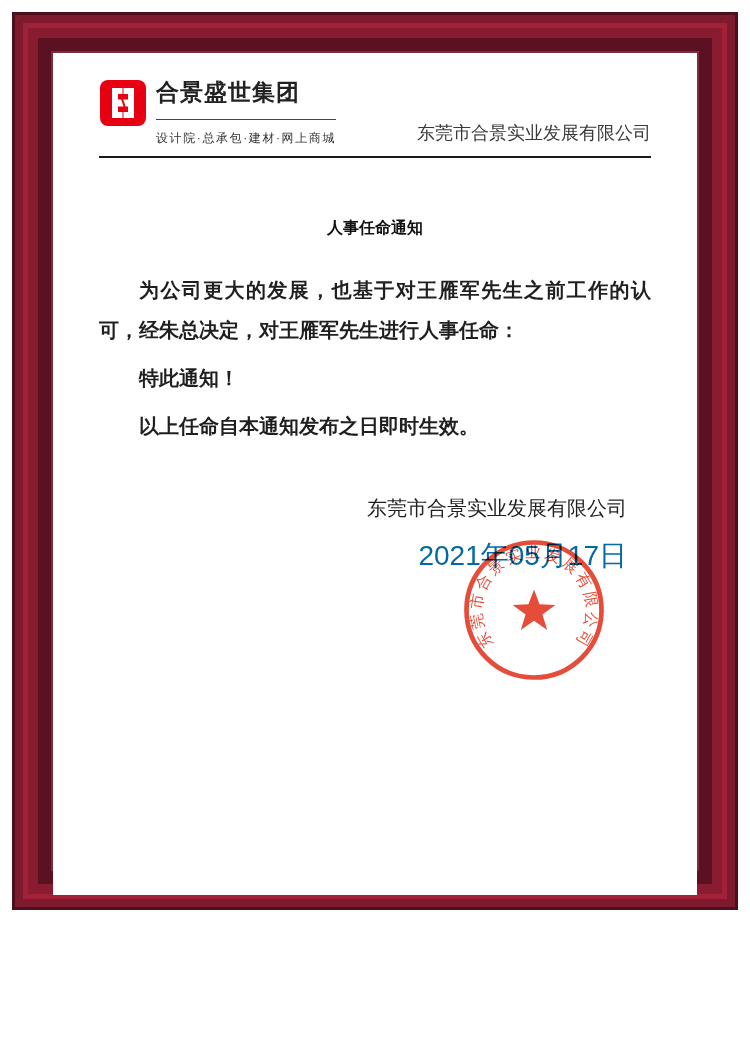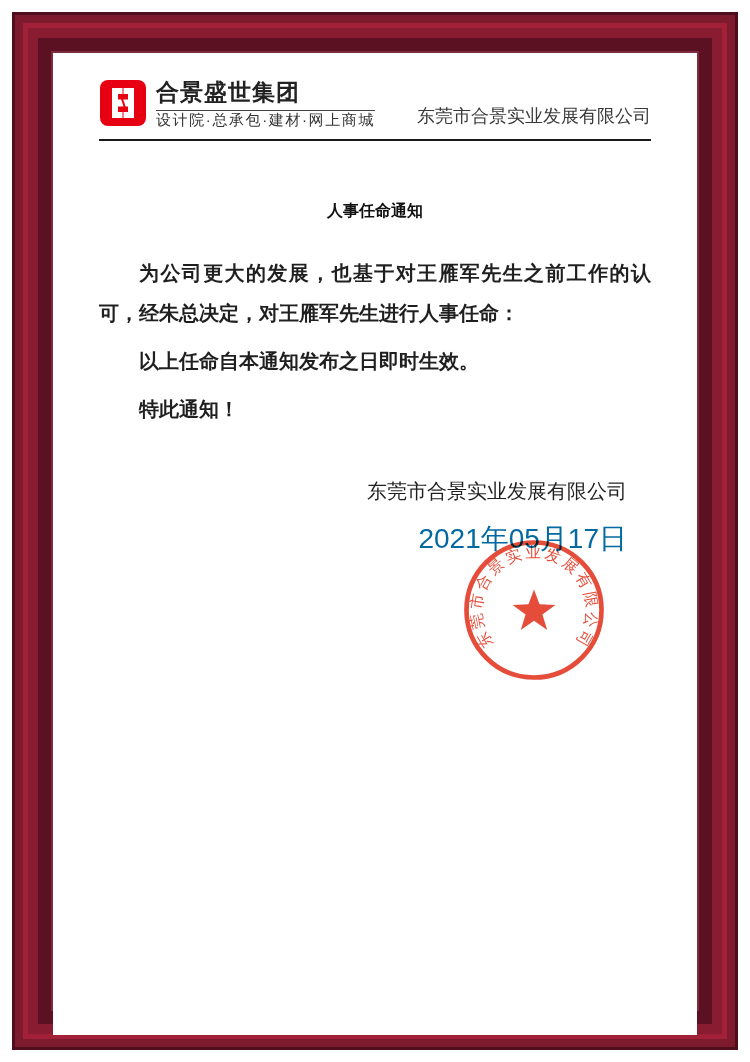--- a/index.html
+++ b/index.html
@@ -1,40 +1,40 @@
 <!DOCTYPE html>
 <html><head>
 <meta charset="utf-8">
 <style>
   * { margin: 0; padding: 0; box-sizing: border-box; }
   html, body { width: 750px; height: 1062px; background: #ffffff; overflow: hidden;
     font-family: "Liberation Sans", "DejaVu Sans", sans-serif; }
 
   
-  .frame1 { position: absolute; left: 12px; top: 12px; width: 726px; height: 1038px;
+  .frame1 { position: absolute; left: 12px; top: 12px; width: 726px; height: 898px;
     border: 3px solid #4f0e1c; }
   .frame2 { width: 100%; height: 100%; border: 8px solid #7d1a2e; }
   .frame3 { width: 100%; height: 100%; border: 5px solid #a32138; }
   .frame4 { width: 100%; height: 100%; border: 10px solid #8a1c31; }
   .frame5 { width: 100%; height: 100%; border: 13px solid #5c1122; }
   .frame6 { width: 100%; height: 100%; border: 2px solid #7e2c3d; }
 
   
   .paper { position: relative; width: 100%; height: 100%; background: #ffffff;
     padding: 0 46px; color: #1f1f1f; }
 
   
   .header-row { display: flex; justify-content: space-between; align-items: flex-end;
     margin-top: 26px; }
   .logo-block { display: flex; align-items: flex-start; gap: 9px; }
   .logo-icon svg { display: block; }
   .logo-name { font-size: 23px; font-weight: 700; color: #222; letter-spacing: 1px;
     line-height: 26px; }
-  .logo-tagline { font-size: 15px; color: #333; letter-spacing: 1.6px; margin-top: 5px;
-    border-top: 1px solid #444; padding-top: 0; width: fit-content; }
+  .logo-tagline { font-size: 12px; color: #333; letter-spacing: 1.6px; margin-top: 14px;
+    border-top: 1px solid #444; padding-top: 10px; width: fit-content; }
   .header-company { font-size: 18px; color: #3a3a3a; padding-bottom: 2px; }
   .header-rule { border-top: 2px solid #1a1a1a; margin-top: 9px; }
 
   
   .doc-title { margin-top: 52px; font-size: 16px; line-height: 36px; font-weight: 700;
     text-align: center; color: #111; }
   .doc-body { margin-top: 24px; font-weight: bold; }
   .doc-body p { font-size: 20px; line-height: 40px; text-indent: 2em;
     text-align: justify; margin: 0 0 8px 0; color: #1f1f1f; }
 
@@ -78,22 +78,22 @@
             </span>
           </div>
           <div class="header-company">东莞市合景实业发展有限公司</div>
         </div>
         <div class="header-rule"></div>
 
         <h1 class="doc-title">人事任命通知</h1>
 
         <div class="doc-body">
           <p>为公司更大的发展，也基于对王雁军先生之前工作的认可，经朱总决定，对王雁军先生进行人事任命：</p>
+          <p>特此通知！</p>
           <p>以上任命自本通知发布之日即时生效。</p>
-          <p>特此通知！</p>
         </div>
 
         <div class="signature">
           <div class="sig-company">东莞市合景实业发展有限公司</div>
           <div class="sig-date">2021年05月17日</div>
         </div>
 
         <div class="seal">
           <svg width="150" height="150" viewBox="0 0 160 160">
             <defs>

